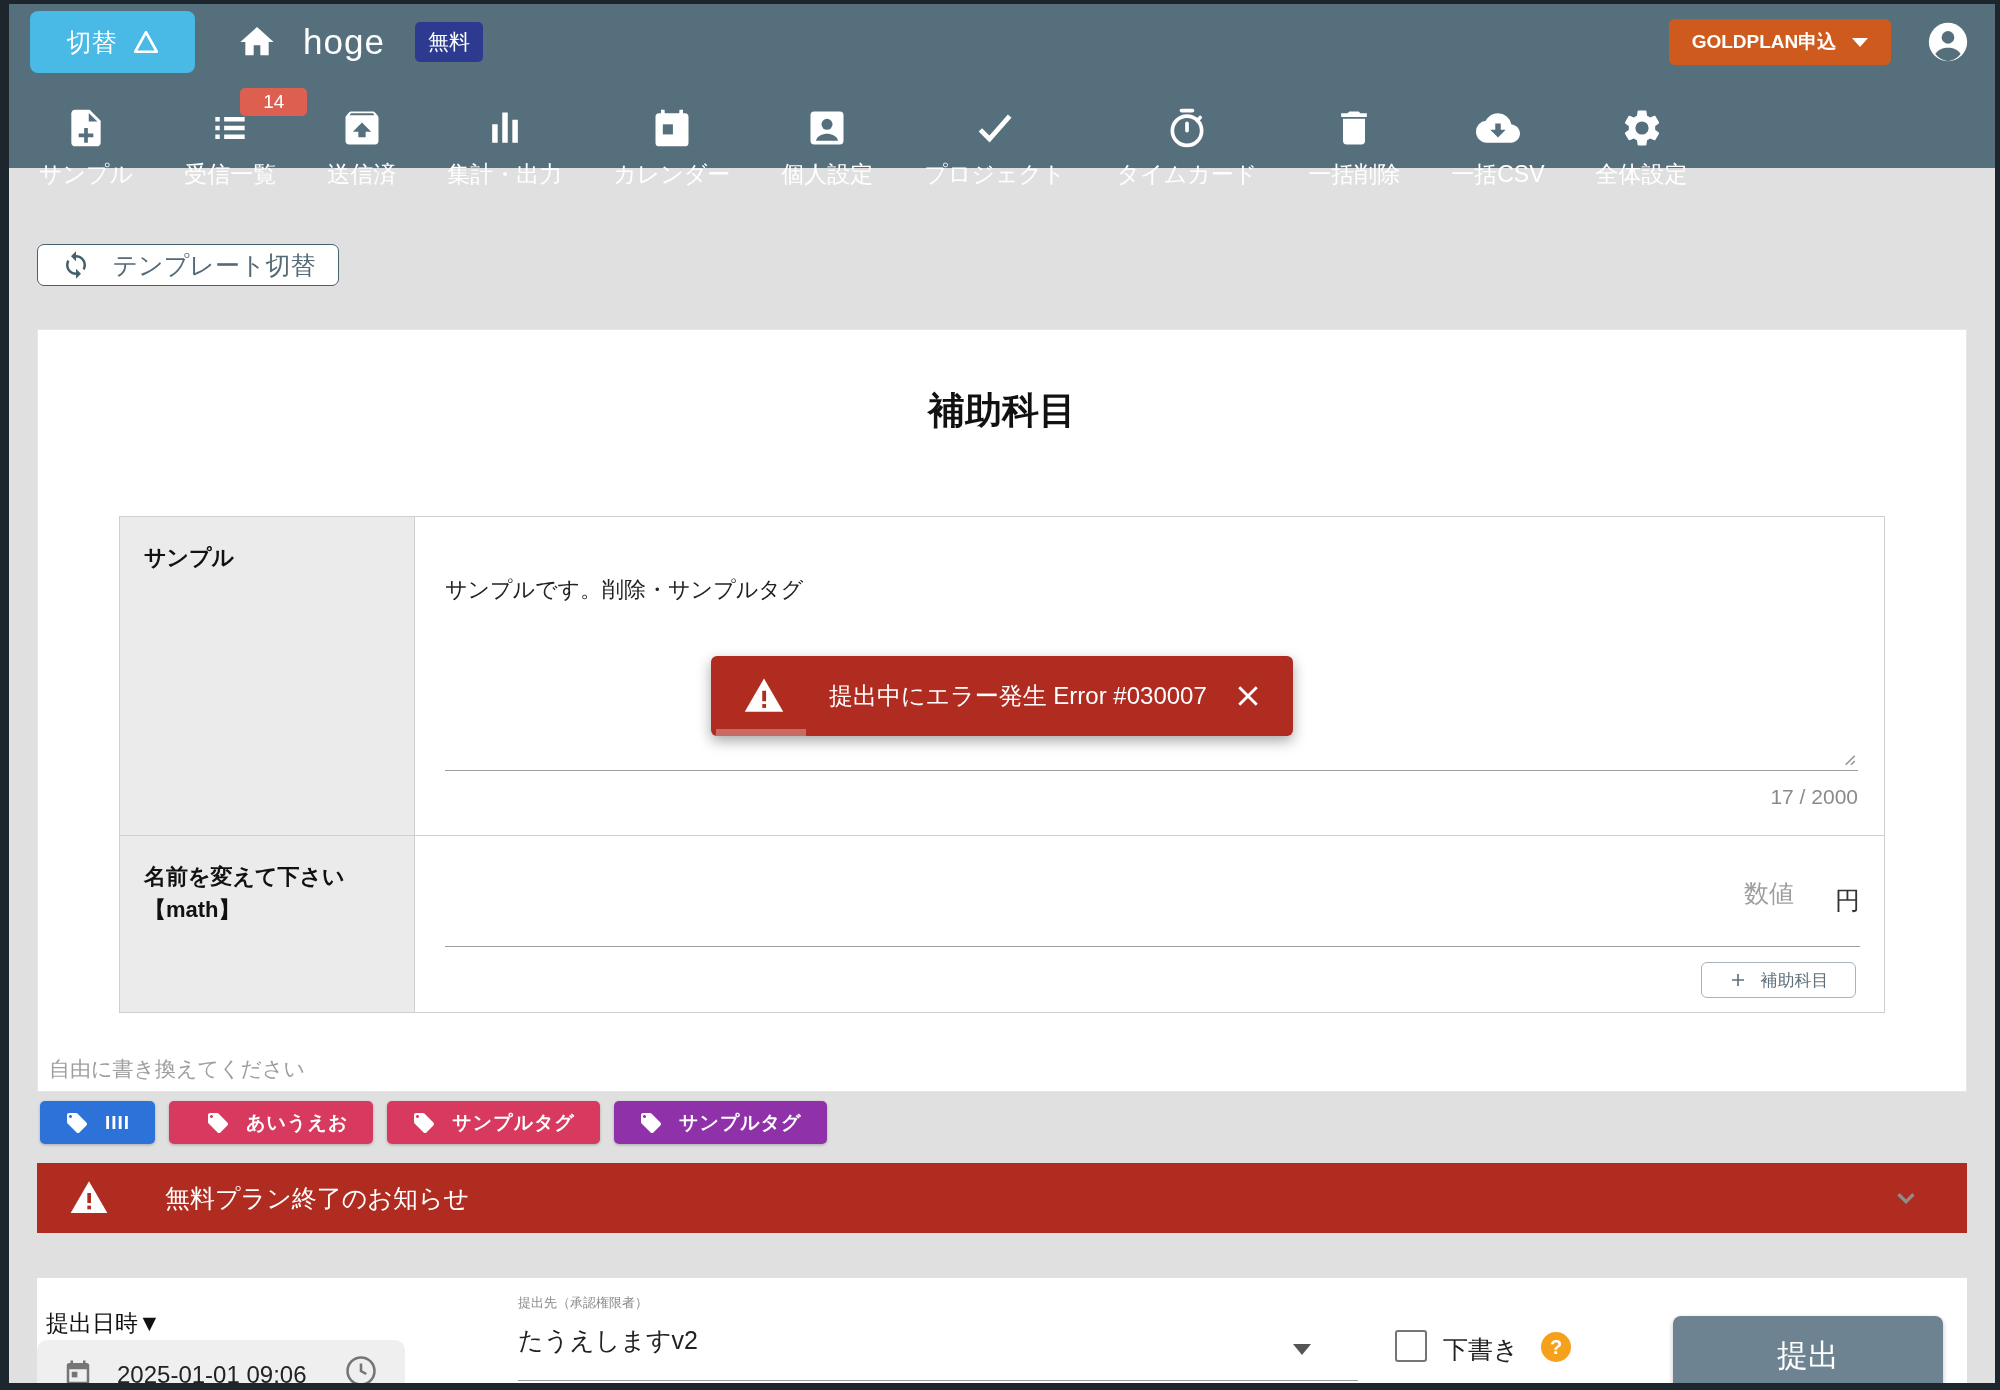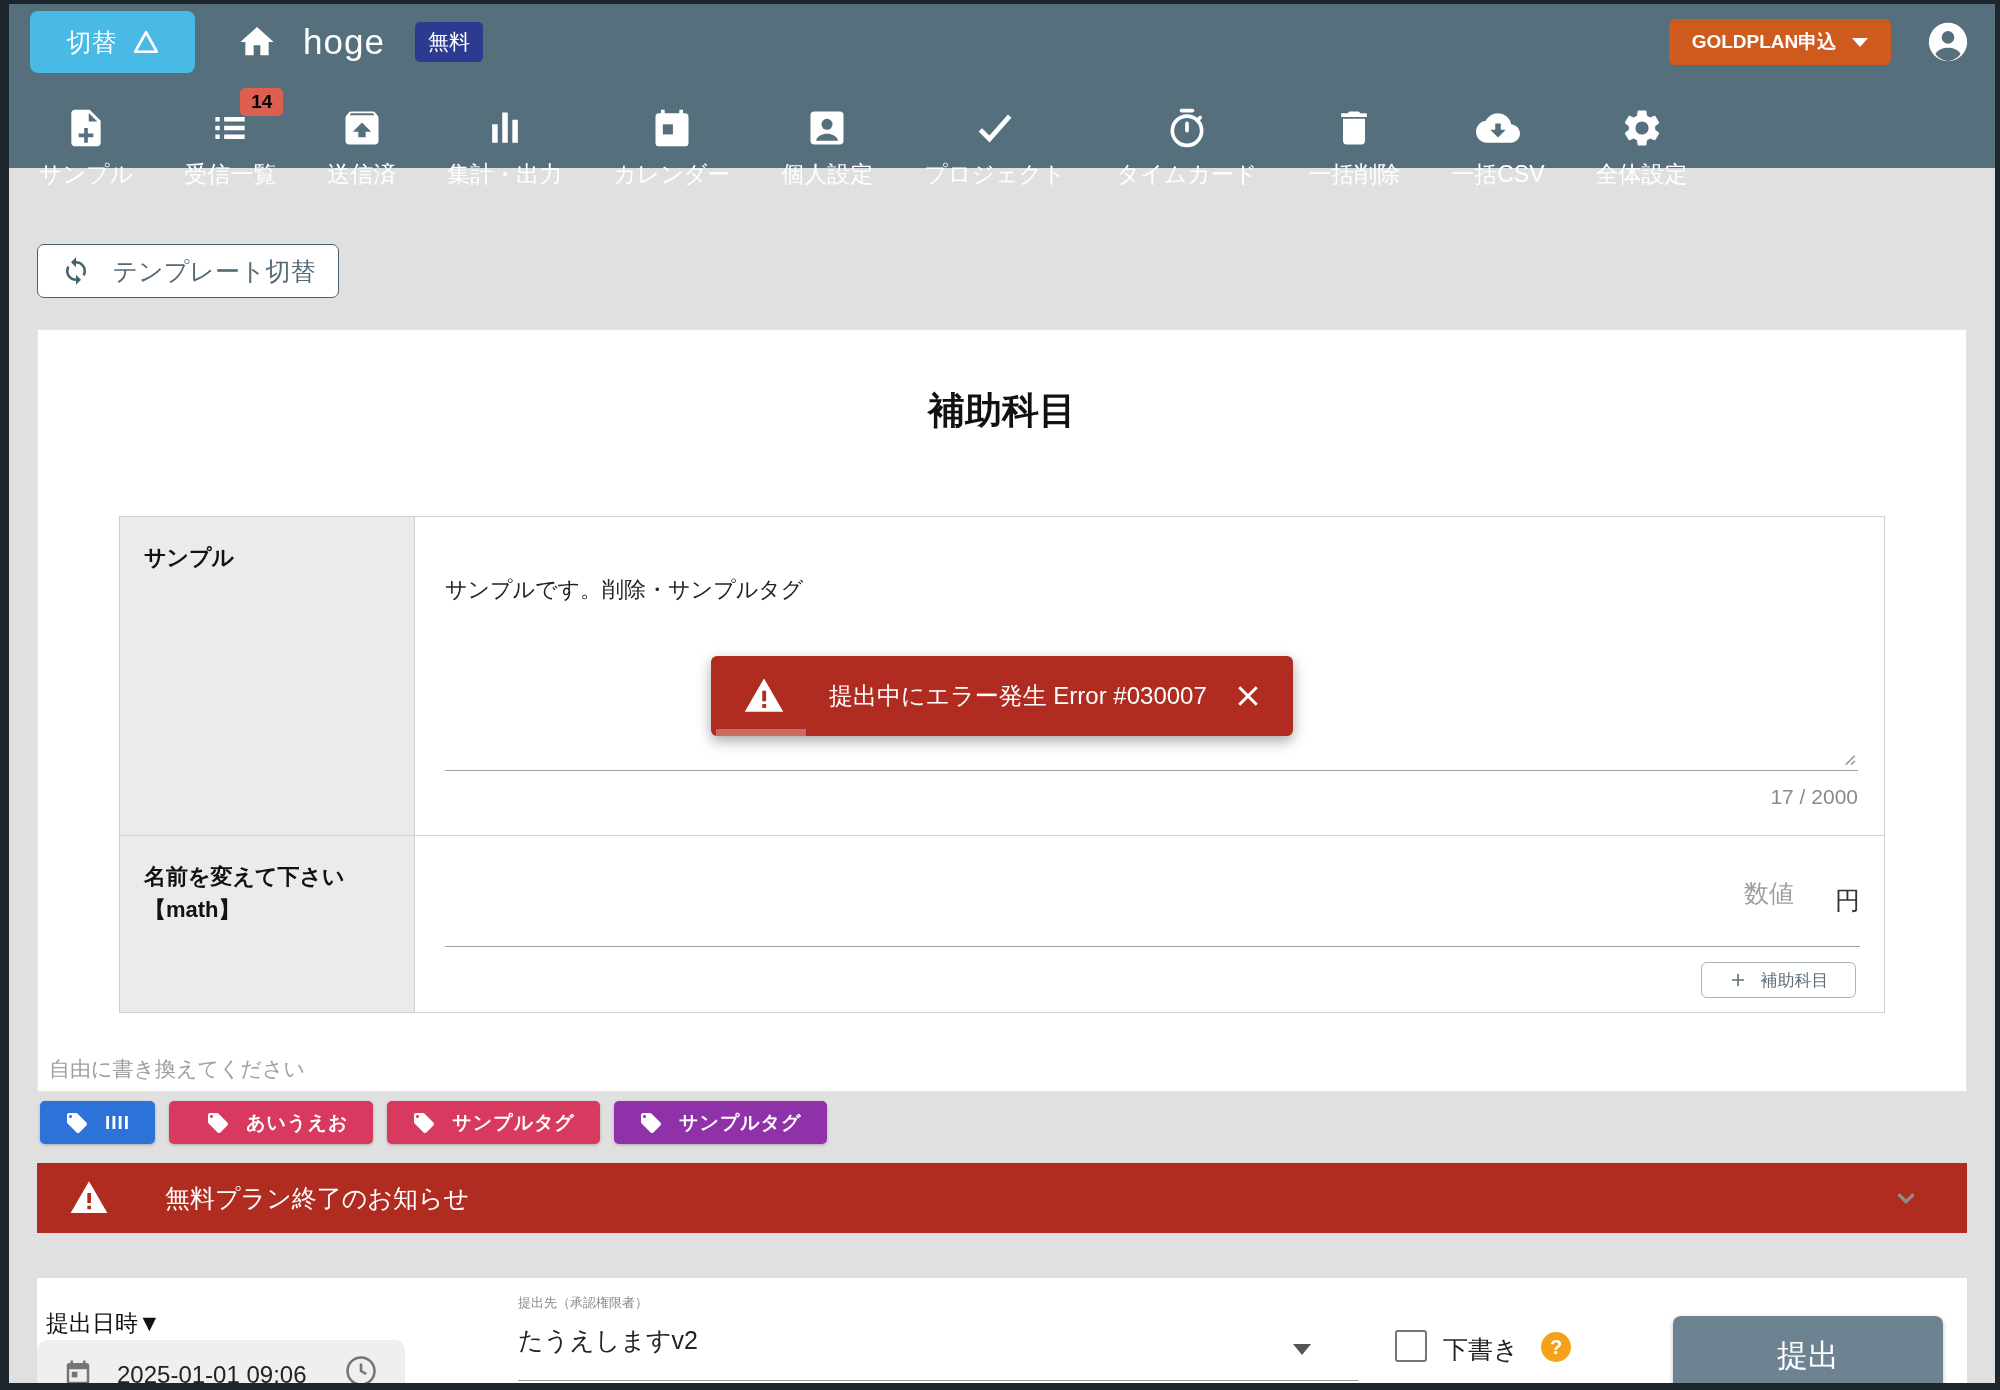--- a/index.html
+++ b/index.html
@@ -17,25 +17,25 @@
   .plan-badge{margin-left:30px;background:#2c3b90;color:#fff;font-size:21px;padding:6px 13px;border-radius:5px;}
   .goldplan-btn{margin-left:auto;margin-right:34px;display:flex;align-items:center;justify-content:center;gap:16px;
     width:222px;height:46px;background:#cf5a1e;border:none;border-radius:6px;color:#fff;font-size:19px;font-weight:700;cursor:pointer;}
   .caret-down{width:0;height:0;border-left:8px solid transparent;border-right:8px solid transparent;border-top:9px solid #fff;}
   .avatar-btn{margin-right:24px;width:46px;height:46px;background:none;border:none;padding:0;cursor:pointer;}
 
   .nav-row{display:flex;align-items:flex-start;height:125px;padding:26px 0 0 30px;gap:51px;}
   .nav-item{position:relative;display:flex;flex-direction:column;align-items:center;gap:9px;cursor:pointer;}
   .nav-icon{width:44px;height:44px;display:block;}
   .nav-label{color:#fff;font-size:23px;white-space:nowrap;}
-  .count-badge{position:absolute;top:-18px;left:56px;background:#dd5f4f;color:#000000;font-size:19px;
-    padding:3px 11px;border-radius:5px;font-weight:bold;}
-
-  
-  .template-btn{position:absolute;left:28px;top:240px;width:302px;height:54px;background:#fff;
+  .count-badge{position:absolute;top:-18px;left:56px;background:#dd5f4f;color:#ffffff;font-size:19px;
+    padding:3px 23px;border-radius:5px;}
+
+  
+  .template-btn{position:absolute;left:28px;top:240px;width:302px;height:42px;background:#fff;
     border:1px solid #47626f;border-radius:7px;display:flex;align-items:center;justify-content:center;gap:22px;
     color:#546a76;font-size:25px;cursor:pointer;}
 
   
   .card{position:absolute;left:28px;top:325px;width:1930px;height:763px;background:#fff;border:1px solid #e6e6e6;box-sizing:border-box;}
   .card-title{margin:0;padding-top:56px;text-align:center;font-size:37px;font-weight:700;color:#111;}
 
   .form-table{position:absolute;left:81px;top:186px;width:1766px;border:1px solid #cfcfcf;box-sizing:border-box;}
   .t-row{display:flex;border-bottom:1px solid #cfcfcf;box-sizing:border-box;}
   .t-row:last-child{border-bottom:none;}

